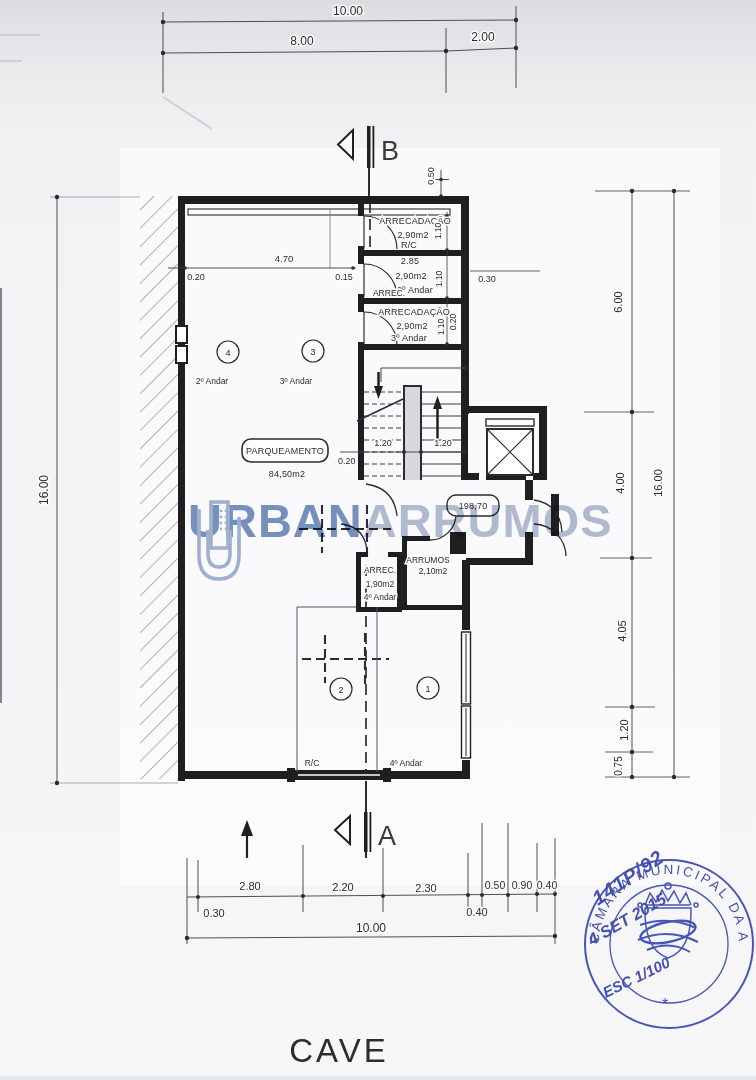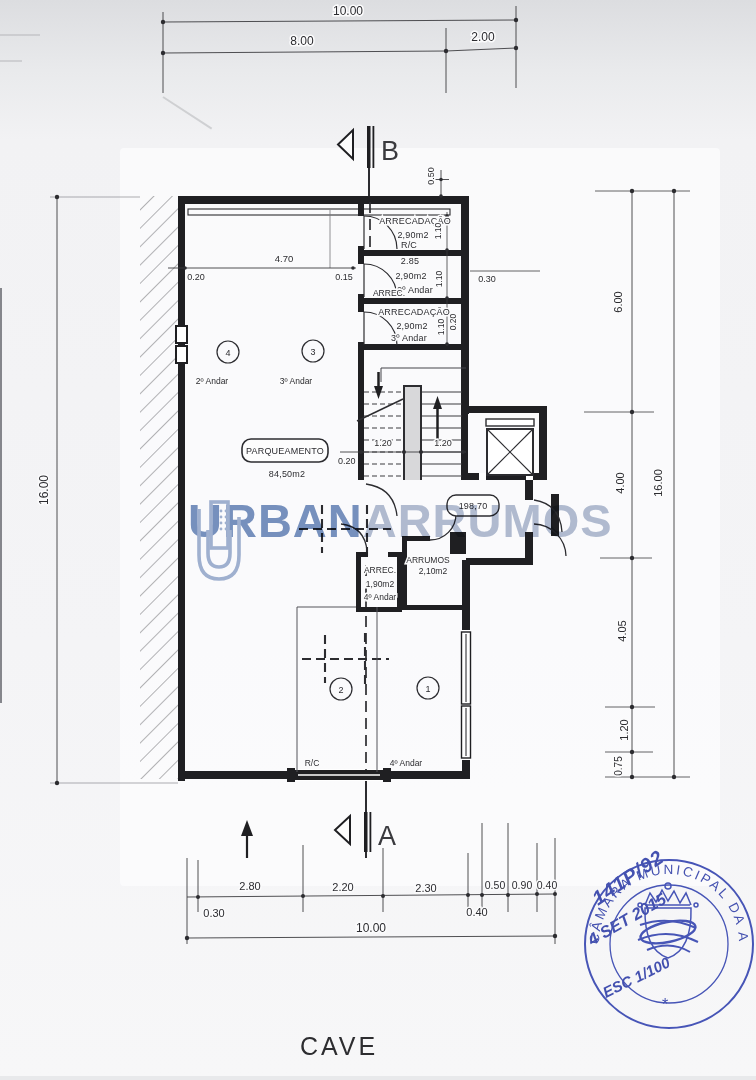--- a/index.html
+++ b/index.html
@@ -27,21 +27,21 @@
   .inkLine{stroke:#2f3fae;fill:none;}
   .watermark{
     position:absolute;left:188px;top:497px;display:flex;align-items:center;gap:9px;
     opacity:.83;mix-blend-mode:multiply;pointer-events:none;
   }
   .wm-text{font-size:47px;font-weight:700;letter-spacing:1px;line-height:1;white-space:nowrap;}
   .wm-urban{color:#5c7cb2;}
   .wm-heritage{color:#a4b1c9;}
   .cave{
     position:absolute;left:284px;top:1032px;width:110px;text-align:center;
-    font-size:25px;letter-spacing:3px;color:#2d2d30;
+    font-size:33px;letter-spacing:3px;color:#2d2d30;
   }
 </style>
 </head>
 <body>
 
 <div id="page">
 
   <div class="plan-paper"></div>
   <div class="scan-streak" style="left:0;top:34px;width:40px;"></div>
   <div class="scan-streak" style="left:0;top:60px;width:22px;"></div>

